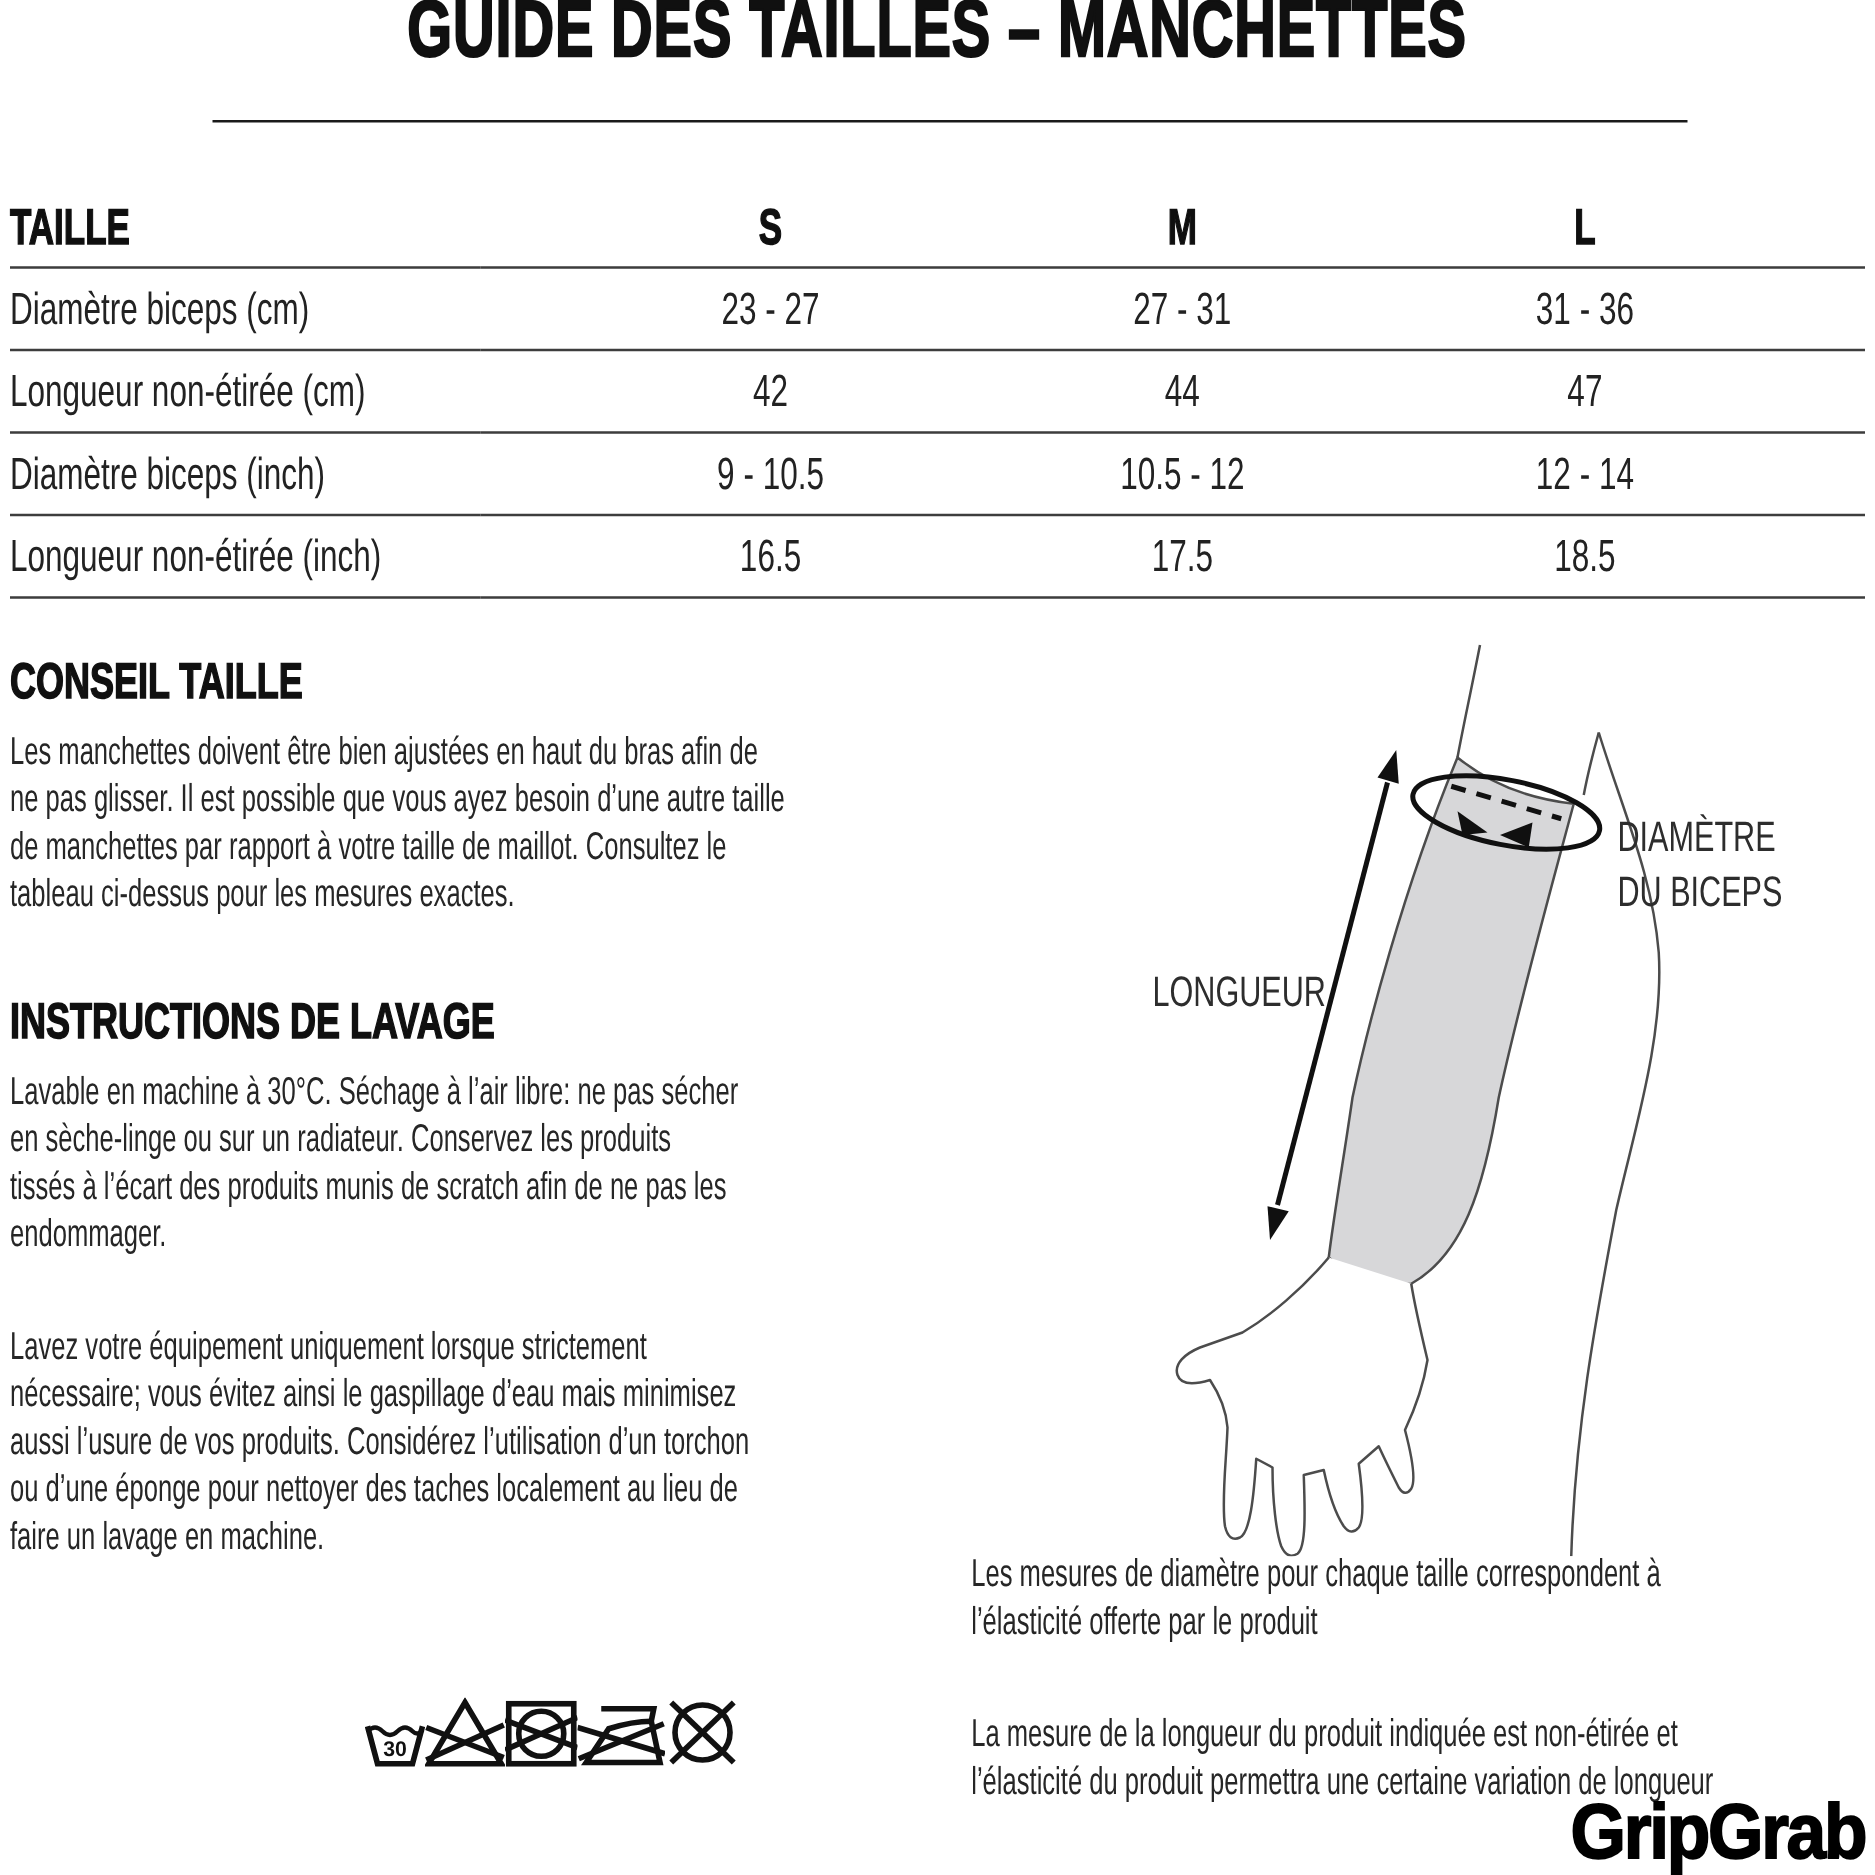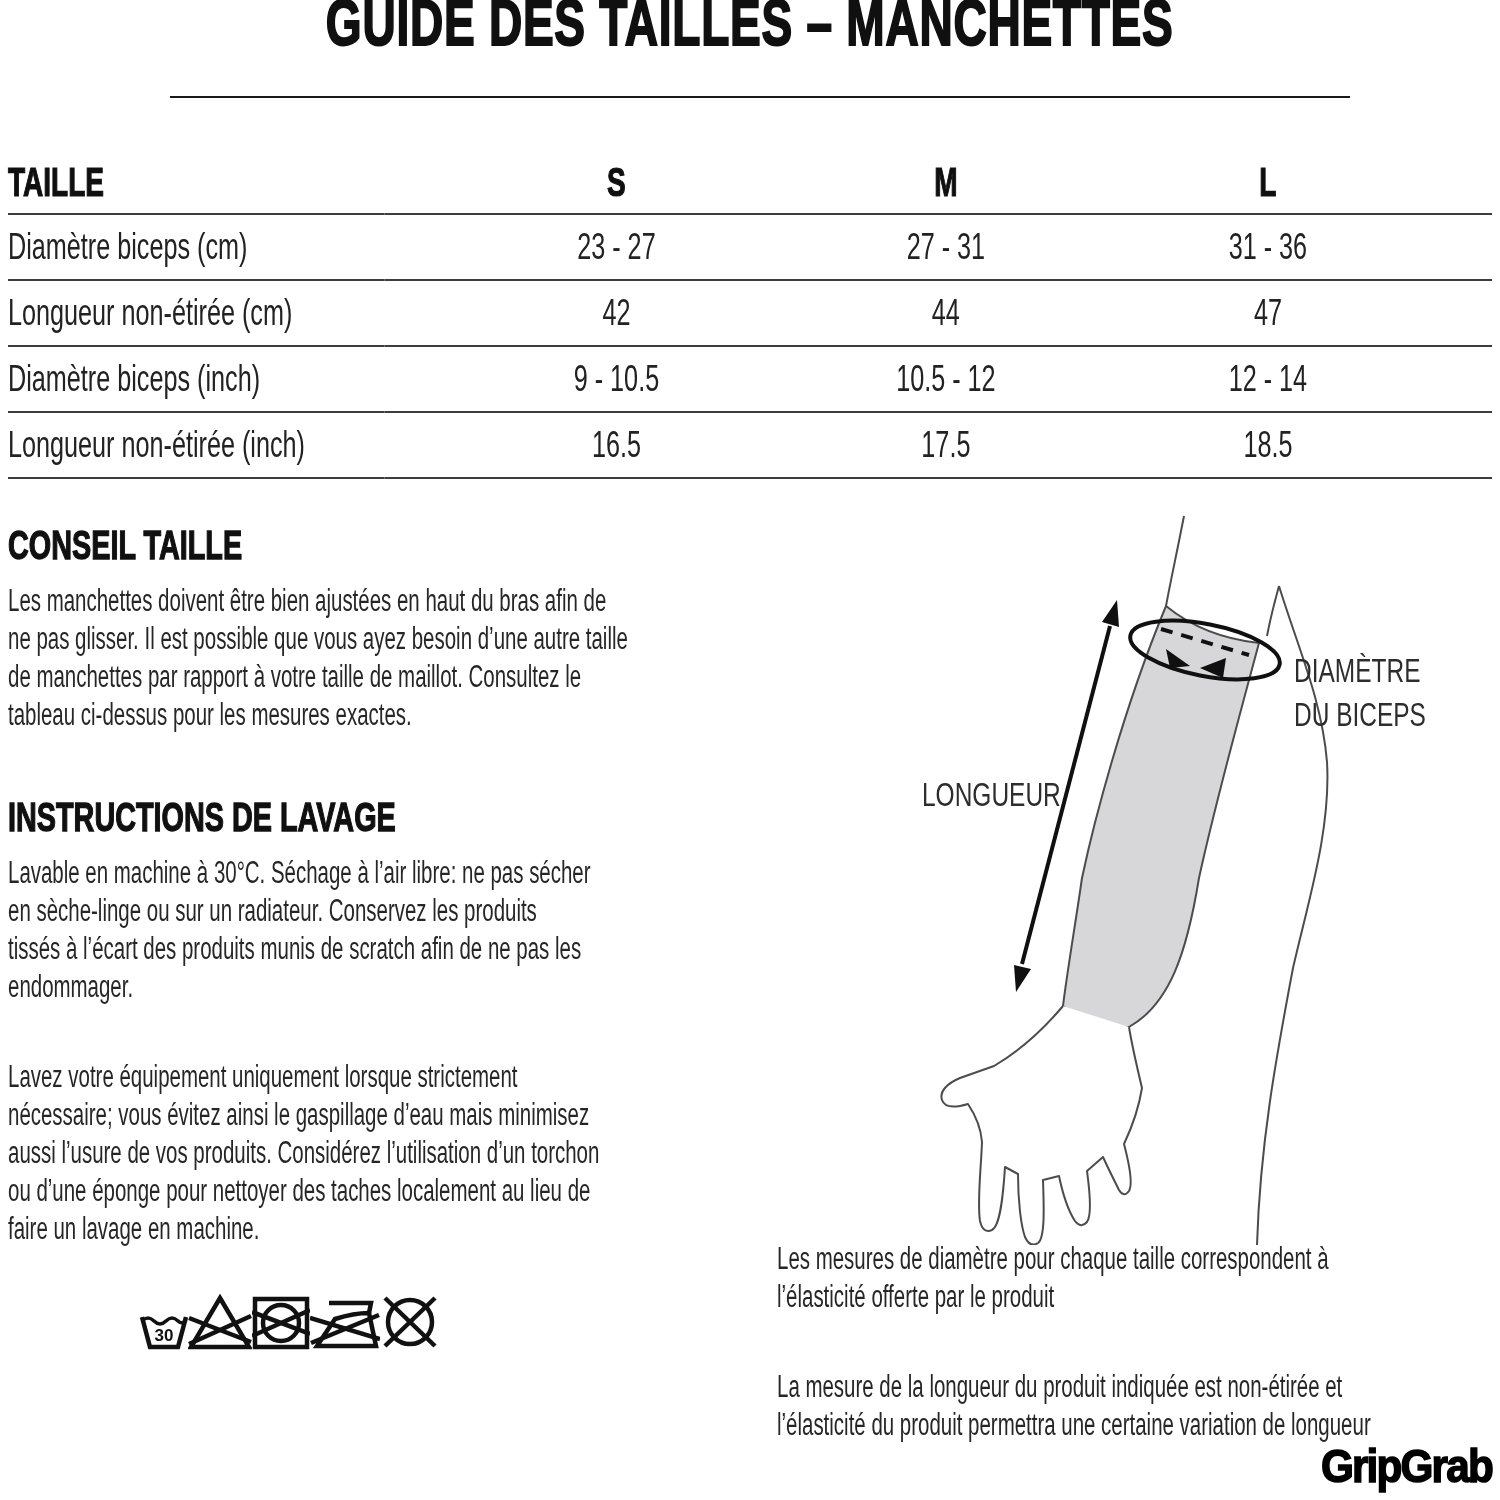--- a/index.html
+++ b/index.html
@@ -39,36 +39,36 @@
     white-space:pre-line; transform:scaleX(0.66); transform-origin:0 0; }
   .para.left  { left:8px;  width:1120px; }
   .para.right { left:777px; width:1090px; }
   #p-conseil { top:582px; }
   #p-lavage1 { top:854px; }
   #p-lavage2 { top:1058px; }
   #p-note1 { top:1240px; }
   #p-note2 { top:1368px; }
 
   
-  .care-icons { position:absolute; left:140px; top:1290px; width:452px; height:60px;
-    display:flex; justify-content:flex-start; align-items:flex-end; }
+  .care-icons { position:absolute; left:140px; top:1354px; width:452px; height:60px;
+    display:flex; justify-content:flex-end; align-items:flex-end; }
   .care-icons svg { display:block; }
   .ci-stroke { fill:none; stroke:#111; stroke-width:4.5; stroke-linecap:butt; stroke-linejoin:miter; }
   .ci-num { font-size:17px; font-weight:bold; fill:#111; }
 
   
   .diagram { position:absolute; left:770px; top:500px; width:730px; height:745px; }
   .diagram svg { position:absolute; left:0; top:0; }
   .diag-label { position:absolute; font-size:34px; line-height:44px; color:#2d2d2d;
     transform:scaleX(0.72); transform-origin:0 0; white-space:pre-line; }
   #lbl-longueur { left:152px; top:272px; }
   #lbl-diametre { left:524px; top:148px; }
 
   
-  .logo { position:absolute; top:1438px; right:8px; font-size:46px; line-height:56px;
+  .logo { position:absolute; top:1438px; right:8px; font-size:62px; line-height:56px;
     font-weight:bold; letter-spacing:-2px; color:#000; white-space:nowrap; }
   .logo > span { display:inline-block; transform:scaleX(0.92); transform-origin:100% 0;
     -webkit-text-stroke:1.5px #000; }
 </style>
 </head>
 <body>
 
 <div class="h1">
   <span>GUIDE DES TAILLES – MANCHETTES</span>
 </div>

